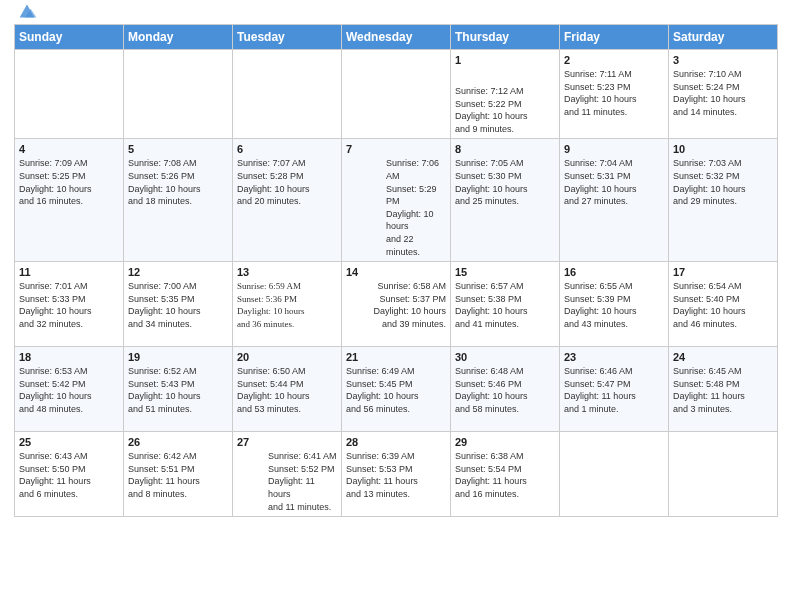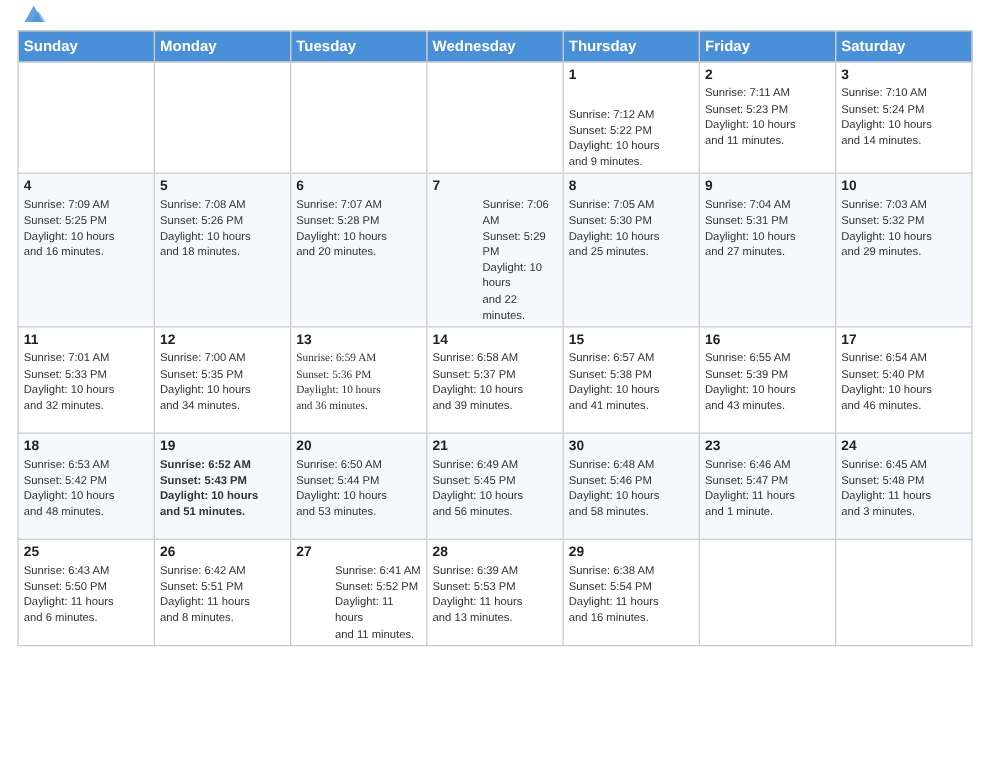--- a/index.html
+++ b/index.html
@@ -229,21 +229,21 @@
           </td>
           <td>
             <span class="day-num">13</span>
             <div class="cell-info" style="white-space: pre-line; font-family: Liberation Serif, serif;">Sunrise: 6:59 AM
 Sunset: 5:36 PM
 Daylight: 10 hours
 and 36 minutes.</div>
           </td>
           <td>
             <span class="day-num">14</span>
-            <div class="cell-info" style="white-space: pre-line;">Sunrise: 6:58 AM
+            <div class="cell-info" style="white-space: pre-line; text-align: right;">Sunrise: 6:58 AM
 Sunset: 5:37 PM
 Daylight: 10 hours
 and 39 minutes.</div>
           </td>
           <td>
             <span class="day-num">15</span>
             <div class="cell-info" style="white-space: pre-line;">Sunrise: 6:57 AM
 Sunset: 5:38 PM
 Daylight: 10 hours
 and 41 minutes.</div>
@@ -266,21 +266,21 @@
         <tr>
           <td>
             <span class="day-num">18</span>
             <div class="cell-info" style="white-space: pre-line;">Sunrise: 6:53 AM
 Sunset: 5:42 PM
 Daylight: 10 hours
 and 48 minutes.</div>
           </td>
           <td>
             <span class="day-num">19</span>
-            <div class="cell-info" style="white-space: pre-line; font-weight: bold;">Sunrise: 6:52 AM
+            <div class="cell-info" style="white-space: pre-line;">Sunrise: 6:52 AM
 Sunset: 5:43 PM
 Daylight: 10 hours
 and 51 minutes.</div>
           </td>
           <td>
             <span class="day-num">20</span>
             <div class="cell-info" style="white-space: pre-line;">Sunrise: 6:50 AM
 Sunset: 5:44 PM
 Daylight: 10 hours
 and 53 minutes.</div>

